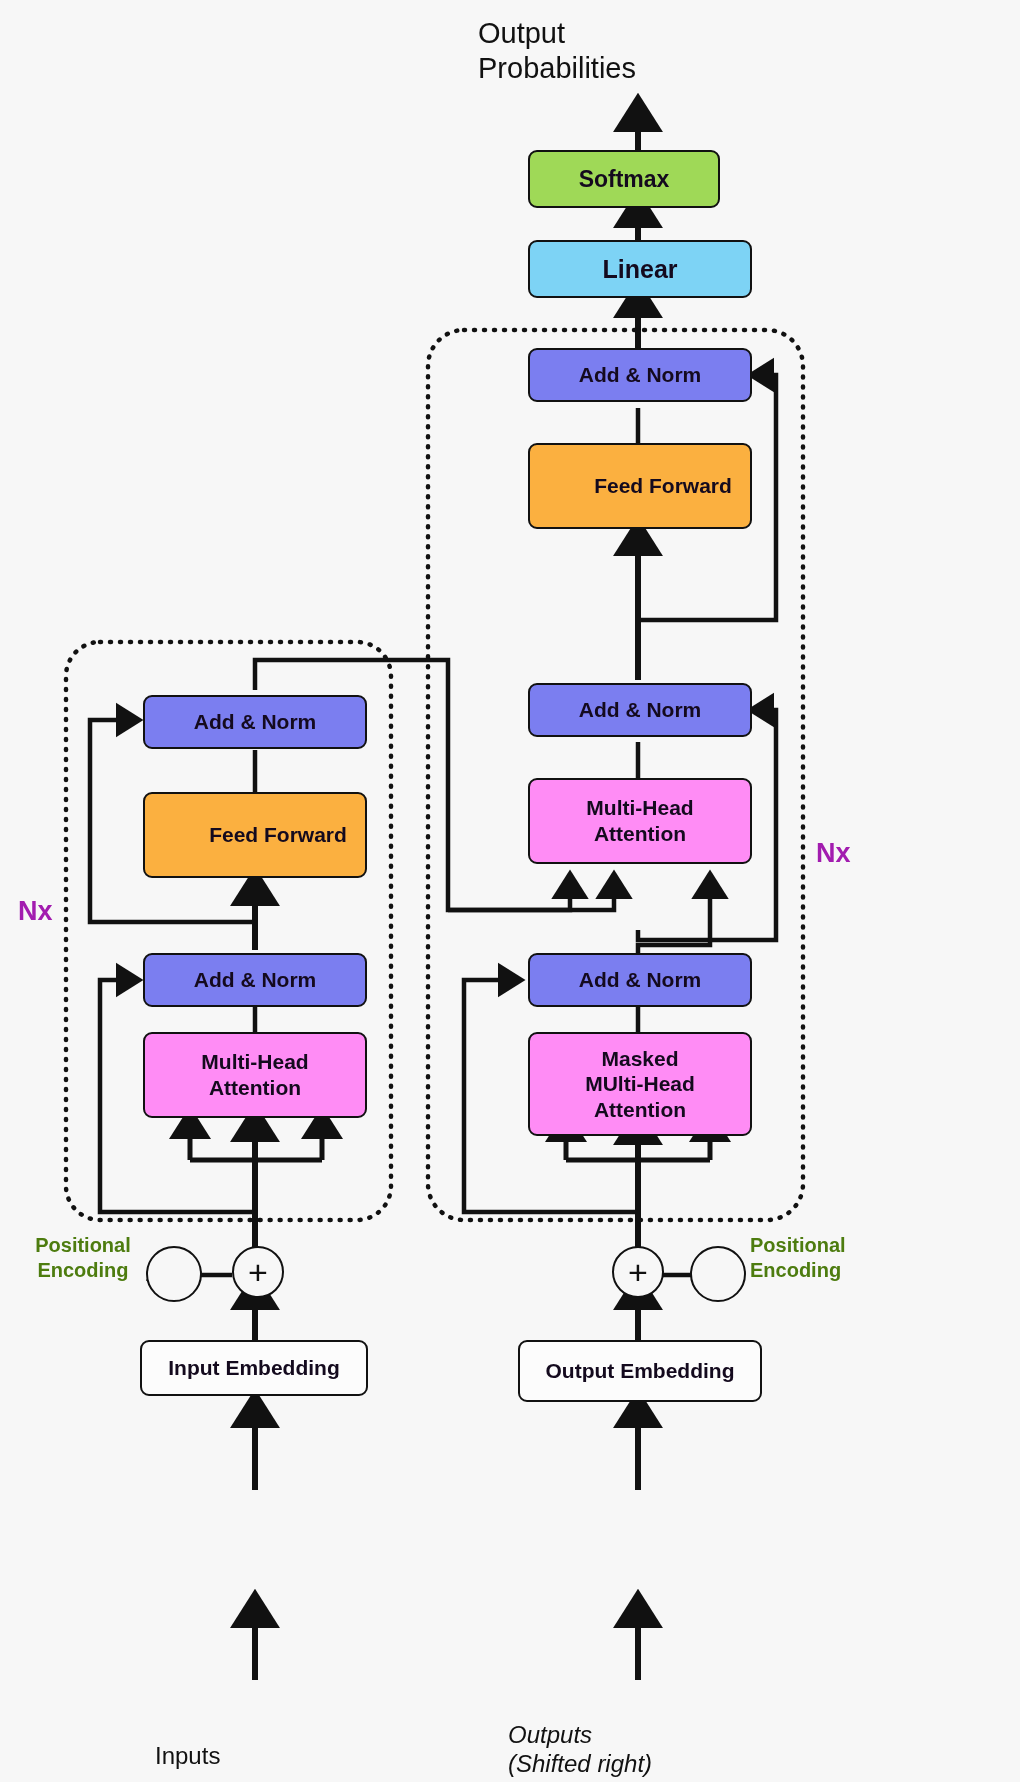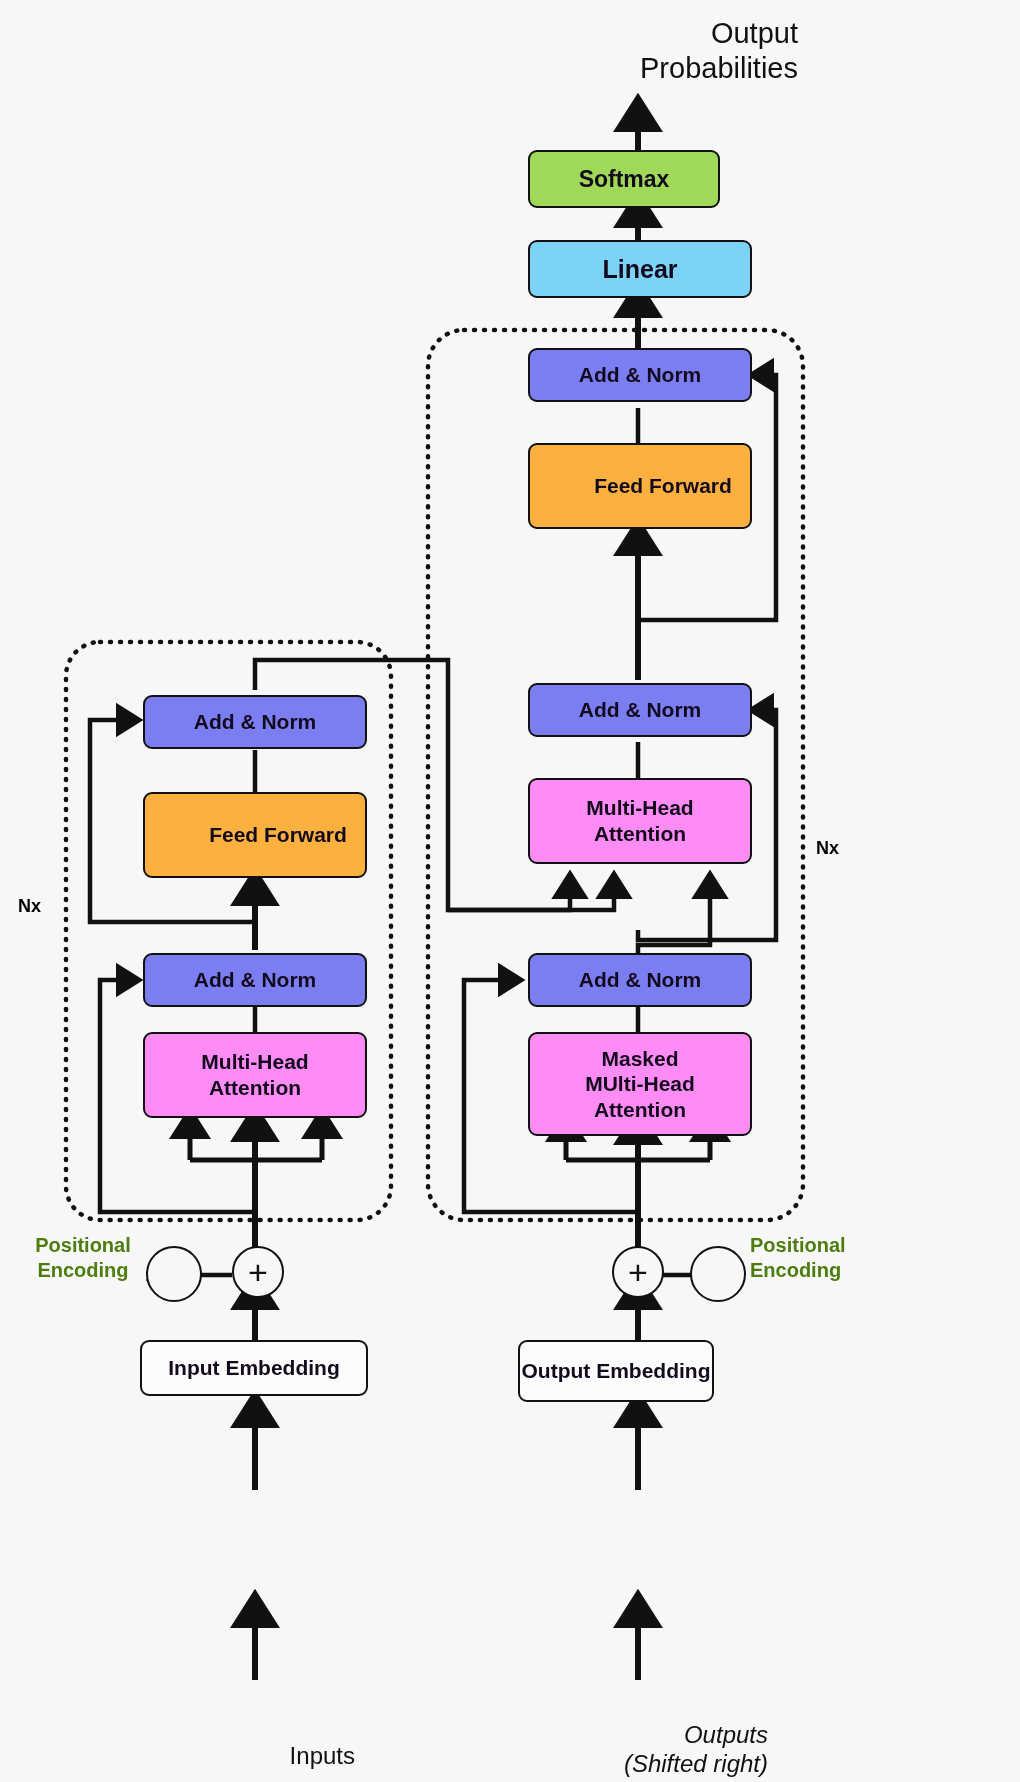--- a/index.html
+++ b/index.html
@@ -37,30 +37,30 @@
     font-weight:bold;
     color:#4d7c0f;
     text-align:center;
     line-height:1.25;
     white-space:pre-line;
     z-index:6;
   }
   .freetext{
     position:absolute;
     color:#111;
-    text-align:right;
+    text-align:left;
     line-height:1.22;
     white-space:pre-line;
     z-index:6;
   }
   .nx{
     position:absolute;
     font-weight:bold;
-    font-size:18px;
-    color:#000000;
+    font-size:27px;
+    color:#a21caf;
     z-index:6;
   }
   .circ{
     position:absolute;
     box-sizing:border-box;
     border:2px solid #111;
     border-radius:50%;
     background:#f7f7f7;
     z-index:6;
   }
@@ -176,21 +176,21 @@
 
   <div class="node attn" style="left: 528px; top: 778px; width: 224px; height: 86px; font-size: 21px; white-space: pre-line;">Multi-Head
 Attention</div>
 
   <div class="node addnorm" style="left:528px;top:953px;width:224px;height:54px;font-size:21px;">Add &amp; Norm</div>
 
   <div class="node attn" style="left: 528px; top: 1032px; width: 224px; height: 104px; font-size: 21px; white-space: pre-line;">Masked
 MUlti-Head
 Attention</div>
 
-  <div class="node embed" style="left:518px;top:1340px;width:196px;height:62px;font-size:21px;">Output Embedding</div>
+  <div class="node embed" style="left:518px;top:1340px;width:244px;height:62px;font-size:21px;">Output Embedding</div>
 
   <div class="node addnorm" style="left:143px;top:695px;width:224px;height:54px;font-size:21px;">Add &amp; Norm</div>
 
   <div class="node ff" style="left:143px;top:792px;width:224px;height:86px;font-size:21px;">Feed Forward</div>
 
   <div class="node addnorm" style="left:143px;top:953px;width:224px;height:54px;font-size:21px;">Add &amp; Norm</div>
 
   <div class="node attn" style="left: 143px; top: 1032px; width: 224px; height: 86px; font-size: 21px; white-space: pre-line;">Multi-Head
 Attention</div>
 

